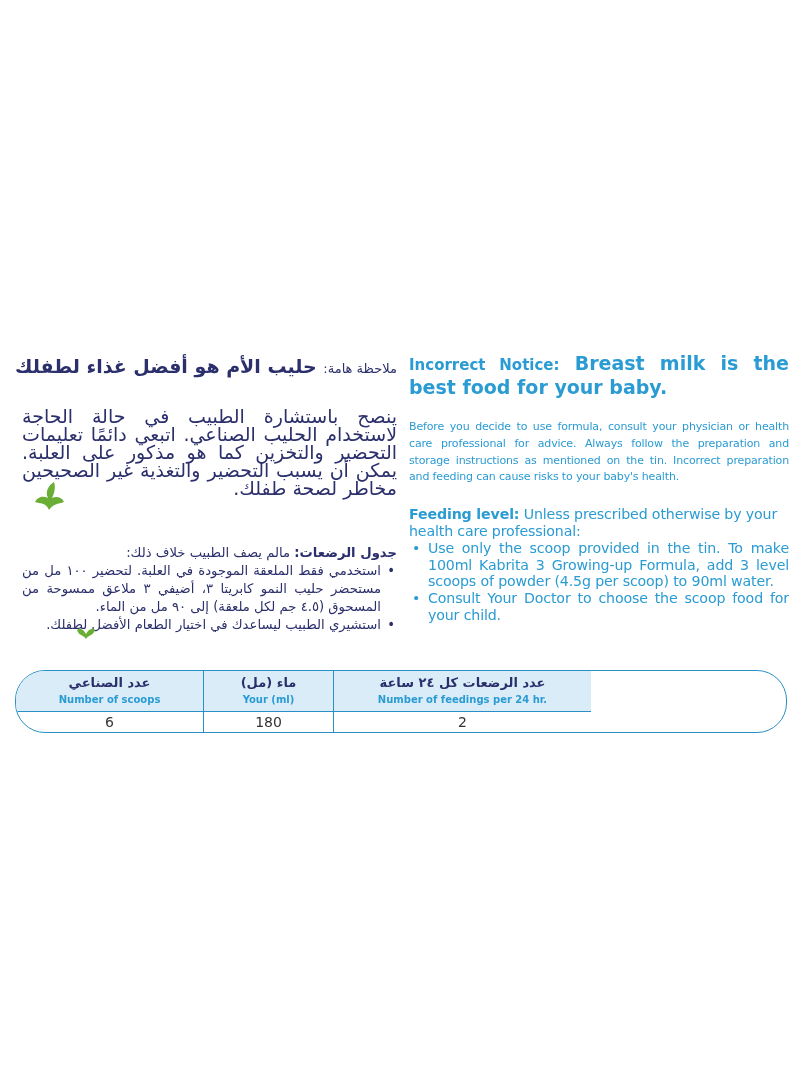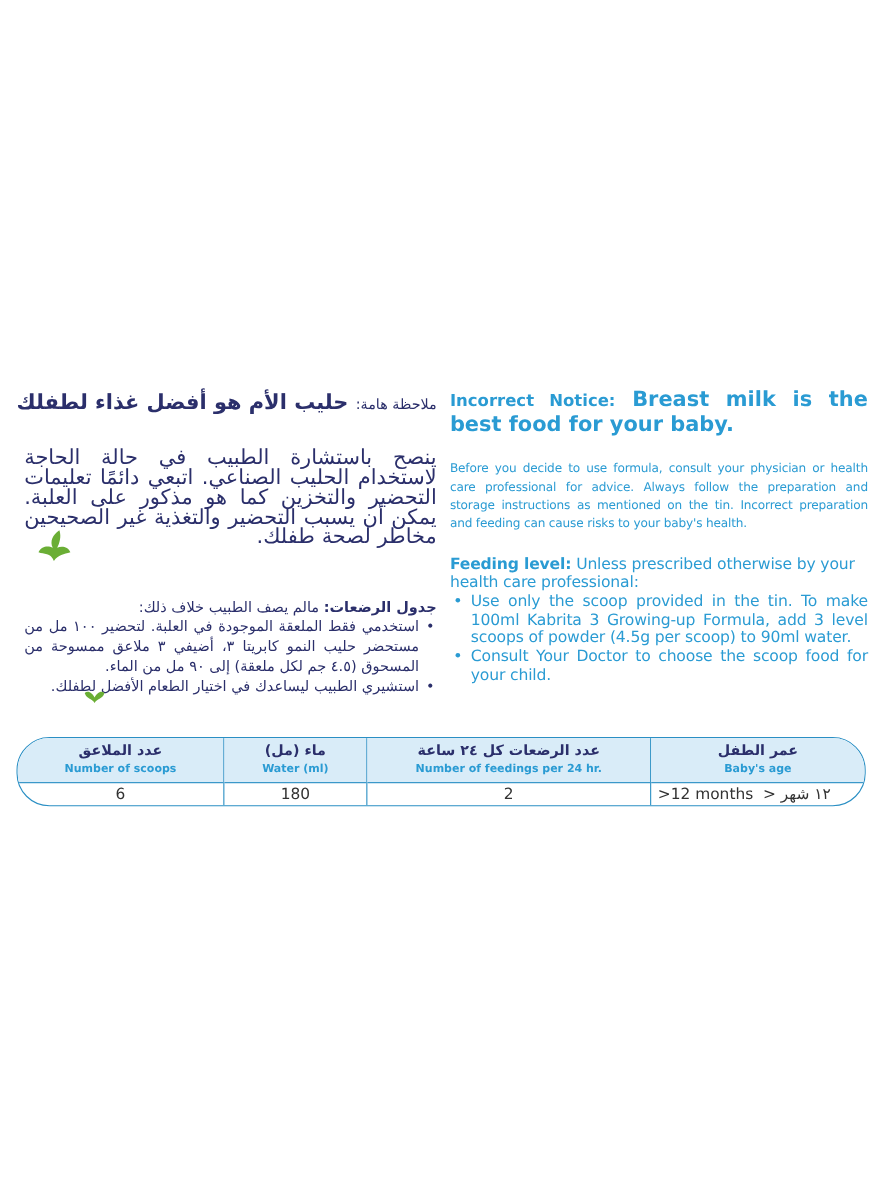--- a/index.html
+++ b/index.html
@@ -111,39 +111,32 @@
 </div>
 <div class="butterfly" style="left:76px; top:625px;">
   <svg width="20" height="16" viewBox="0 0 20 16">
     <path d="M10 14 C8 10 3 11 1 5 C4 2 8 5 10 9 C12 5 16 2 19 5 C17 11 12 10 10 14 Z" fill="#6aae35"></path>
   </svg>
 </div>
 
 <div class="tbl">
   <div class="tcol" style="width:187px;">
     <div class="thead">
-      <div class="ar">عدد الملاعق</div>
+      <div class="ar">عدد الصناعي</div>
       <div class="en">Number of scoops</div>
     </div>
     <div class="tcell">6</div>
   </div>
   <div class="tcol" style="width:130px;">
     <div class="thead">
       <div class="ar">ماء (مل)</div>
-      <div class="en">Water (ml)</div>
+      <div class="en">Your (ml)</div>
     </div>
     <div class="tcell">180</div>
   </div>
   <div class="tcol" style="width:258px;">
     <div class="thead">
       <div class="ar">عدد الرضعات كل ٢٤ ساعة</div>
       <div class="en">Number of feedings per 24 hr.</div>
     </div>
     <div class="tcell">2</div>
   </div>
-  <div class="tcol" style="flex:1;">
-    <div class="thead">
-      <div class="ar">عمر الطفل</div>
-      <div class="en">Baby's age</div>
-    </div>
-    <div class="tcell left" style="white-space:pre;">&gt;12 months  &gt; ١٢ شهر</div>
-  </div>
 </div>
 
 </body></html>

